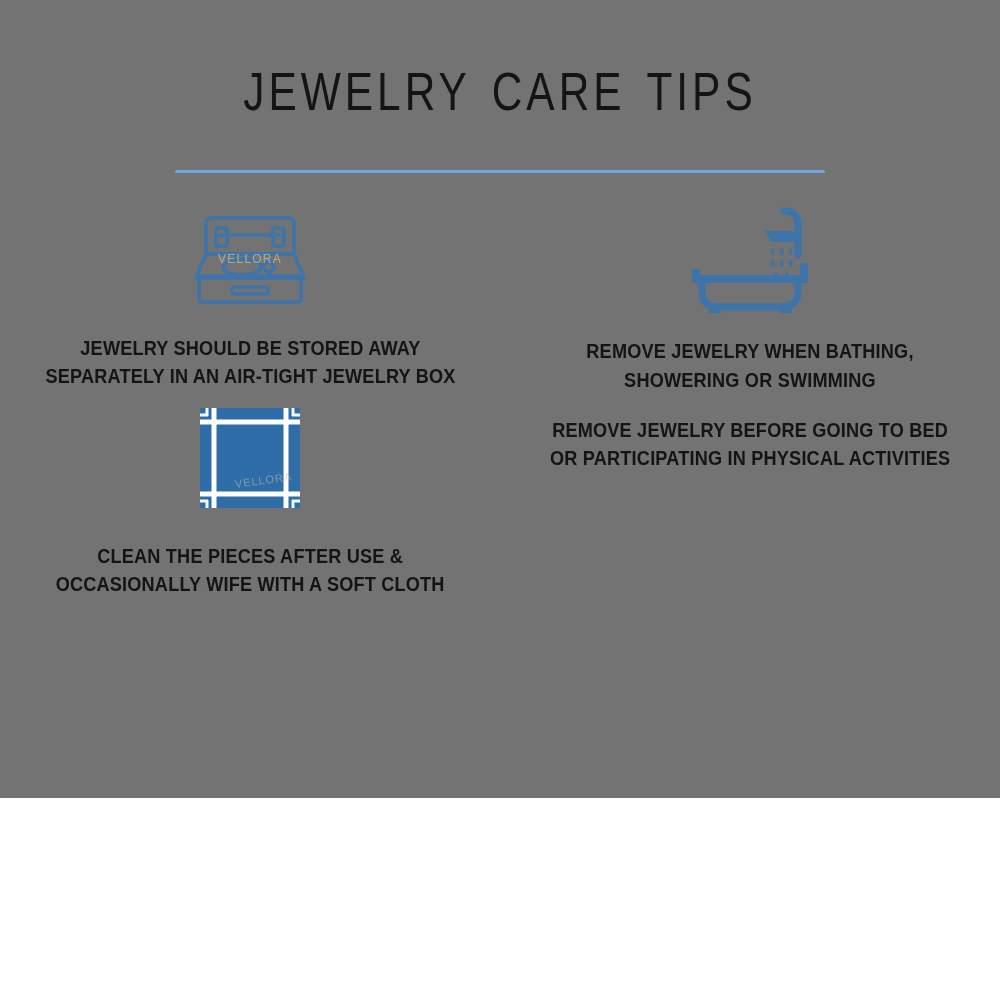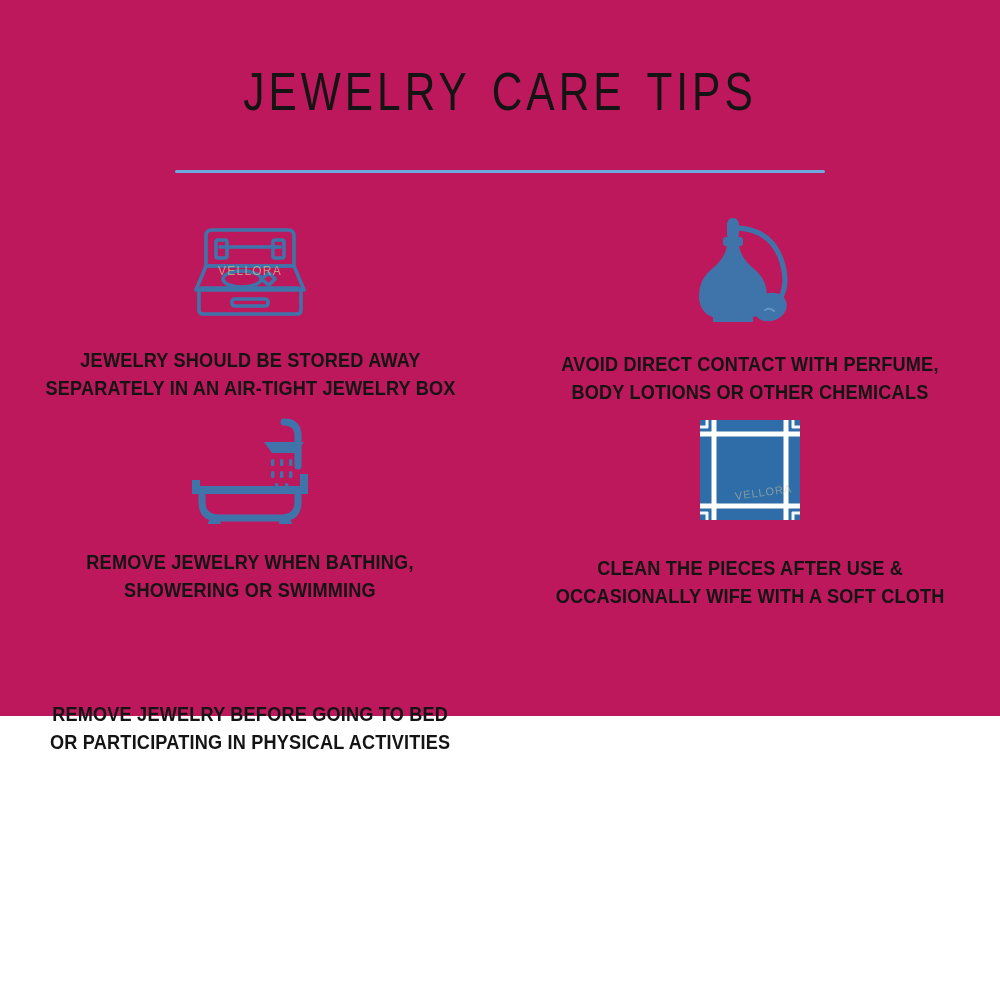--- a/index.html
+++ b/index.html
@@ -9,22 +9,22 @@
   body {
     width: 1000px;
     height: 1000px;
     background: #ffffff;
     font-family: "Liberation Sans", sans-serif;
     overflow: hidden;
   }
   .poster {
     position: relative;
     width: 1000px;
-    height: 716px;
-    background: #be185d;
+    height: 798px;
+    background: #737373;
     box-sizing: border-box;
   }
 
   
   .header {
     width: 100%;
     padding-top: 44px;
     text-align: center;
   }
   .poster-title {
@@ -45,21 +45,21 @@
     width: 650px;
     height: 3px;
     margin: 46px auto 0 auto;
     background: #6fa8dc;
     border-radius: 2px;
   }
 
   
   .tips-grid {
     position: absolute;
-    top: 212px;
+    top: 200px;
     left: 0;
     width: 1000px;
     display: grid;
     grid-template-columns: 1fr 1fr;
     grid-template-rows: 194px 272px 272px;
   }
   .tip {
     display: flex;
     flex-direction: column;
     align-items: center;
@@ -115,35 +115,20 @@
             <rect x="42" y="79" width="36" height="7" rx="2.5"></rect>
           </g>
           <text class="wm-svg" x="60" y="55" text-anchor="middle" font-family="Liberation Sans, sans-serif" font-size="12" letter-spacing="1.2" fill="#cbbd93" opacity="0.75">VELLORA</text>
         </svg>
       </div>
       <div class="tip-caption">JEWELRY SHOULD BE STORED AWAY
 SEPARATELY IN AN AIR-TIGHT JEWELRY BOX</div>
     </div>
 
 
-    <div class="tip row-2">
-      <div class="tip-icon">
-        <svg width="118" height="116" viewBox="0 0 118 116" aria-hidden="true">
-          <path d="M42 6 q6 0 6 8 v8 q0 5 -6 5 q-6 0 -6 -5 v-8 q0 -8 6 -8 z" fill="#3f74ab"></path>
-          <rect x="32" y="25" width="20" height="9" rx="3" fill="#3f74ab"></rect>
-          <path d="M36 34 h12 q2 12 14 22 q14 11 14 28 q0 17 -16 22 h-36 q-16 -5 -16 -22 q0 -17 14 -28 q12 -10 14 -22 z" fill="#3f74ab"></path>
-          <path d="M22 106 q0 -4 8 -4 h24 q8 0 8 4 v4 h-40 z" fill="#3f74ab"></path>
-          <path d="M47 16 q34 2 44 34 q9 30 -9 44" fill="none" stroke="#3f74ab" stroke-width="5" stroke-linecap="round"></path>
-          <ellipse cx="79" cy="95" rx="17" ry="14" transform="rotate(-18 79 95)" fill="#3f74ab"></ellipse>
-          <path d="M74 98 q5 -3 9 1" fill="none" stroke="#6f9ccb" stroke-width="2" stroke-linecap="round" opacity="0.8"></path>
-        </svg>
-      </div>
-      <div class="tip-caption">AVOID DIRECT CONTACT WITH PERFUME,
-BODY LOTIONS OR OTHER CHEMICALS</div>
-    </div>
 
     <div class="tip row-2">
       <div class="tip-icon">
         <svg width="124" height="112" viewBox="0 0 124 112" aria-hidden="true">
           <path d="M96 8 q14 0 14 14 v30" fill="none" stroke="#3f74ab" stroke-width="7" stroke-linecap="round"></path>
           <path d="M76 28 h40 l-8 11 h-24 z" fill="#3f74ab"></path>
           <g fill="#3f74ab">
             <rect x="83" y="45" width="3.4" height="7" rx="1.6"></rect>
             <rect x="92" y="45" width="3.4" height="7" rx="1.6"></rect>
             <rect x="101" y="45" width="3.4" height="7" rx="1.6"></rect>

